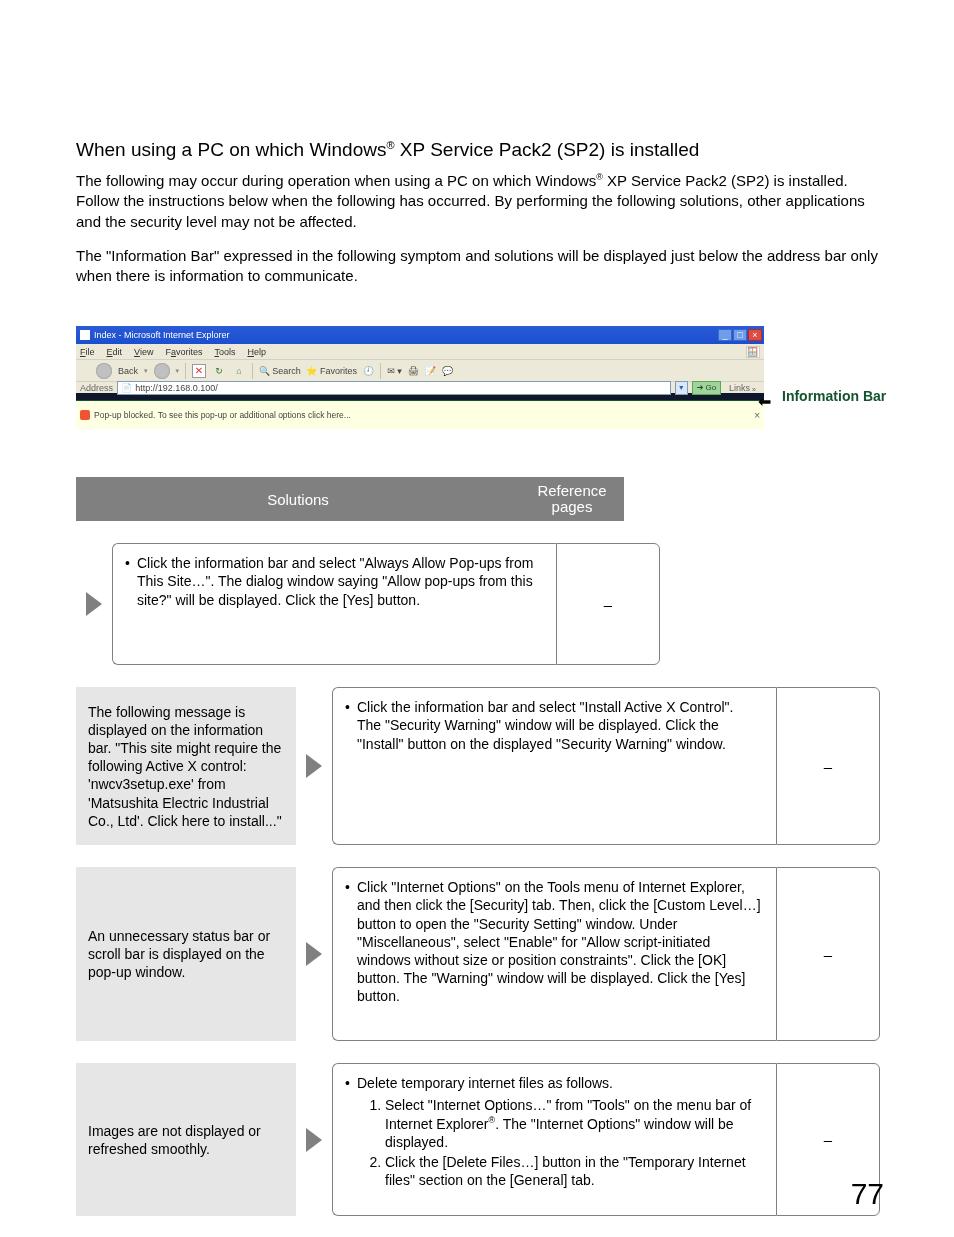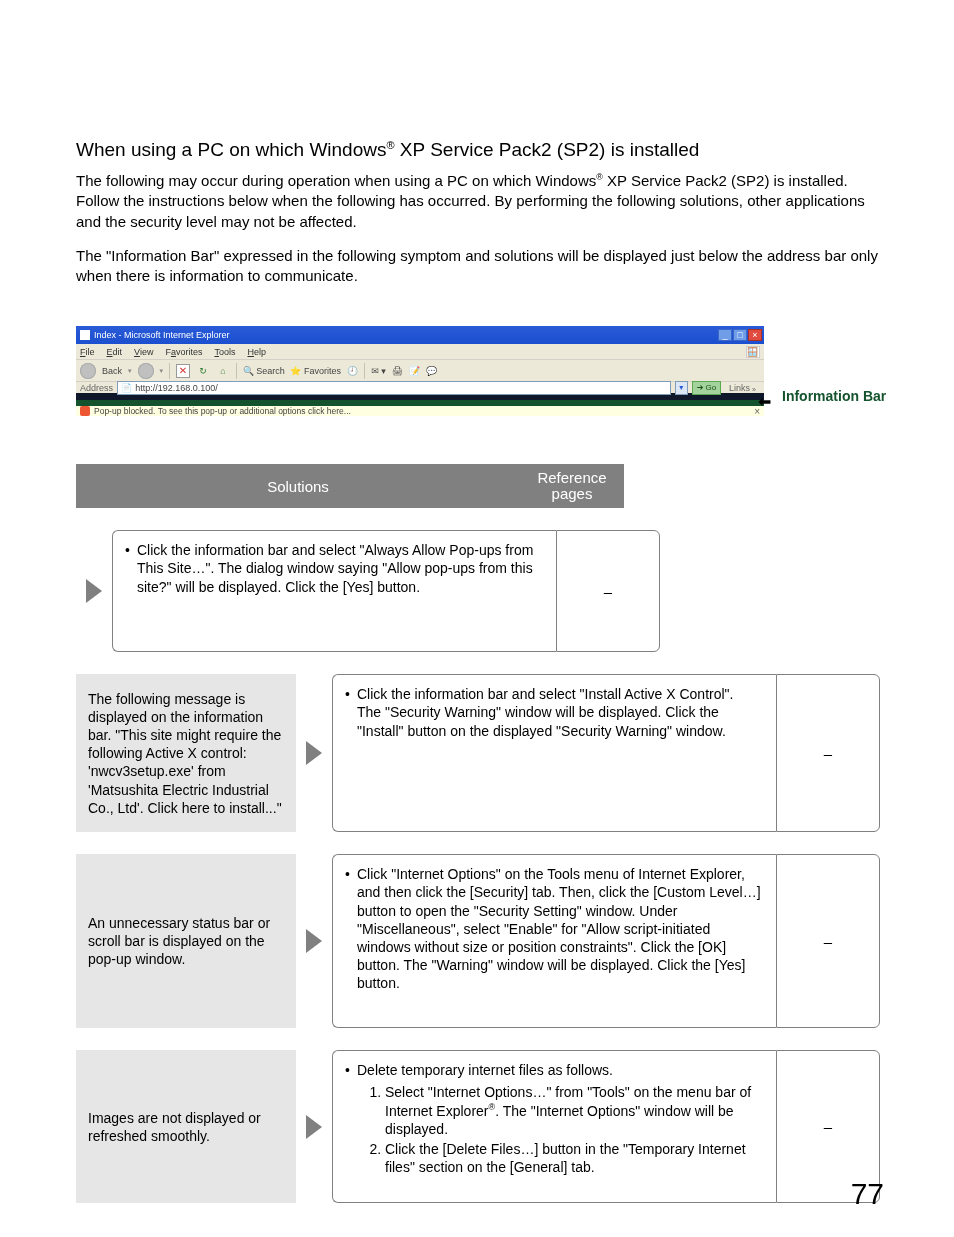--- a/index.html
+++ b/index.html
@@ -54,37 +54,37 @@
   .ie-winbtn.close { background:#e04a3f; border-color:#a82f27;}
   .ie-menubar {
     background:#ece9d8; height:16px; display:flex; align-items:center; padding:0 4px; gap:12px; font-size:9px; color:#333;
     justify-content: space-between;
     border-bottom: 1px solid #d4d0c8;
   }
   .ie-menus { display:flex; gap:12px;}
   .ie-menu u { text-decoration: underline; }
   .ie-logo { width:14px; height:12px; background:#fff; border:1px solid #ccc; display:flex; align-items:center; justify-content:center;}
   .ie-toolbar {
-    background:#ece9d8; height:22px; display:flex; align-items:center; padding:0 4px; gap:6px; border-bottom:1px solid #d4d0c8;
+    background:#ece9d8; height:22px; display:flex; align-items:center; padding:0 20px; gap:6px; border-bottom:1px solid #d4d0c8;
   }
   .ie-btn { width:16px; height:16px; border-radius:50%; display:inline-block;}
   .ie-back { background:#c0c0c0; box-shadow:inset 0 0 0 1px #aaa;}
   .ie-fwd { background:#c0c0c0; box-shadow:inset 0 0 0 1px #aaa;}
   .ie-stop { width:14px; height:14px; background:#fff; border:1px solid #999; color:#d33; font-size:10px; display:flex; align-items:center; justify-content:center;}
   .ie-refresh { width:14px; height:14px; display:flex; align-items:center; justify-content:center; color:#2a7a2a;}
   .ie-home { width:14px; height:14px; display:flex; align-items:center; justify-content:center; color:#2a7a2a;}
   .ie-sep { width:1px; height:16px; background:#c7c3b3;}
   .ie-text { font-size:9px; color:#444; display:flex; align-items:center; gap:2px;}
   .ie-addrbar { background:#ece9d8; height:18px; display:flex; align-items:center; padding:0 4px; gap:4px; border-bottom:7px solid #0f172a;}
   .ie-addr-label { font-size:9px; color:#666;}
   .ie-addr-field { flex:1; background:#fff; border:1px solid #7f9db9; height:14px; font-size:9px; color:#444; padding:0 3px; display:flex; align-items:center; gap:3px;}
   .ie-addr-drop { width:13px; height:14px; background:#dbe7f7; border:1px solid #7f9db9; display:flex; align-items:center; justify-content:center; color:#2a5bd7; font-size:8px;}
   .ie-go { height:14px; padding:0 4px; background:#a3d39c; border:1px solid #5aa84f; font-size:8px; color:#1a4f15; display:flex; align-items:center; gap:2px;}
   .ie-links { font-size:9px; color:#666; padding:0 4px; display:flex; align-items:flex-end; gap:2px;}
-  .ie-infobar { background:#ffffe1; height:16px; display:flex; align-items:center; justify-content:space-between; padding:0 4px; border-top:6px solid #14532d;}
+  .ie-infobar { background:#ffffe1; height:29px; display:flex; align-items:center; justify-content:space-between; padding:0 4px; border-top:1px solid #14532d;}
   .ie-info-left { display:flex; align-items:center; gap:4px; font-size:8.5px; color:#444;}
   .ie-info-ico { width:10px; height:10px; background:#e53; border-radius:2px; display:inline-block;}
   .ie-info-x { font-size:10px; color:#666; }
   .info-arrow {
     position:absolute;
     left: 758px;
     top: 392px;
     font-size:16px;
     color:#000;
   }

